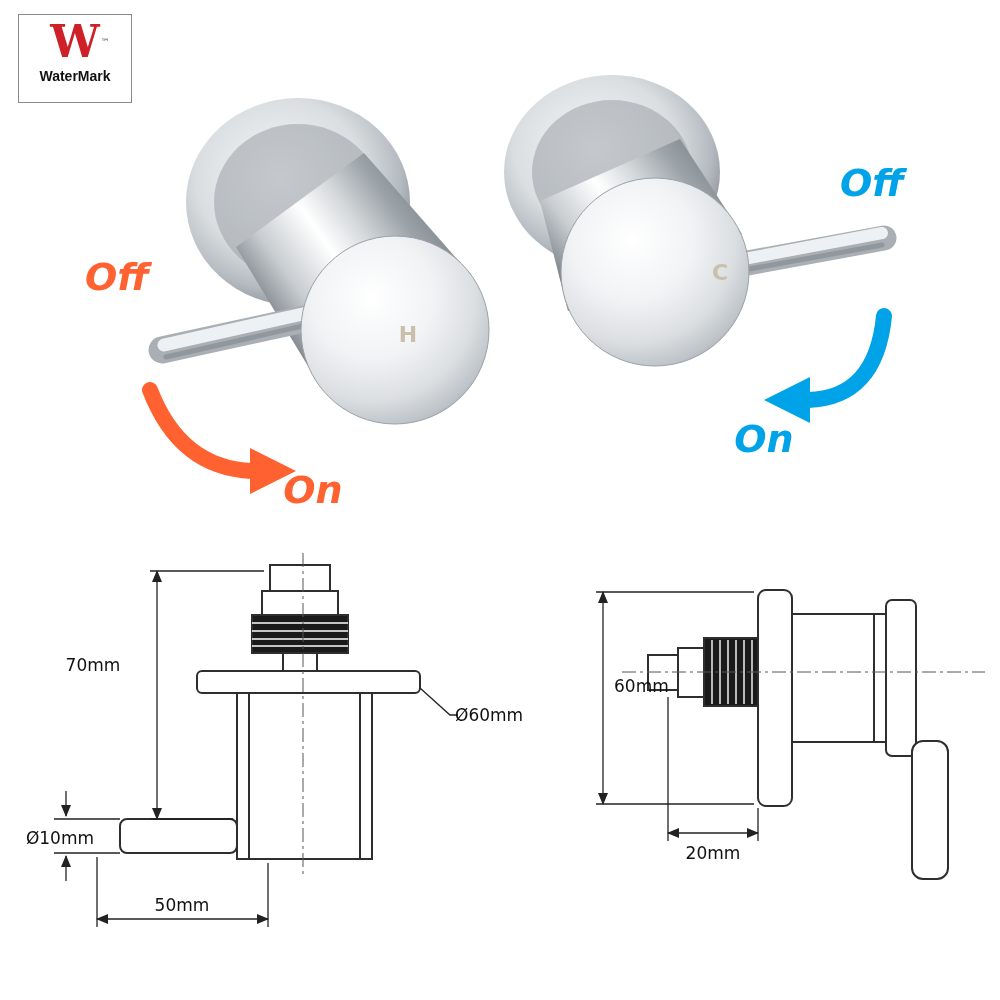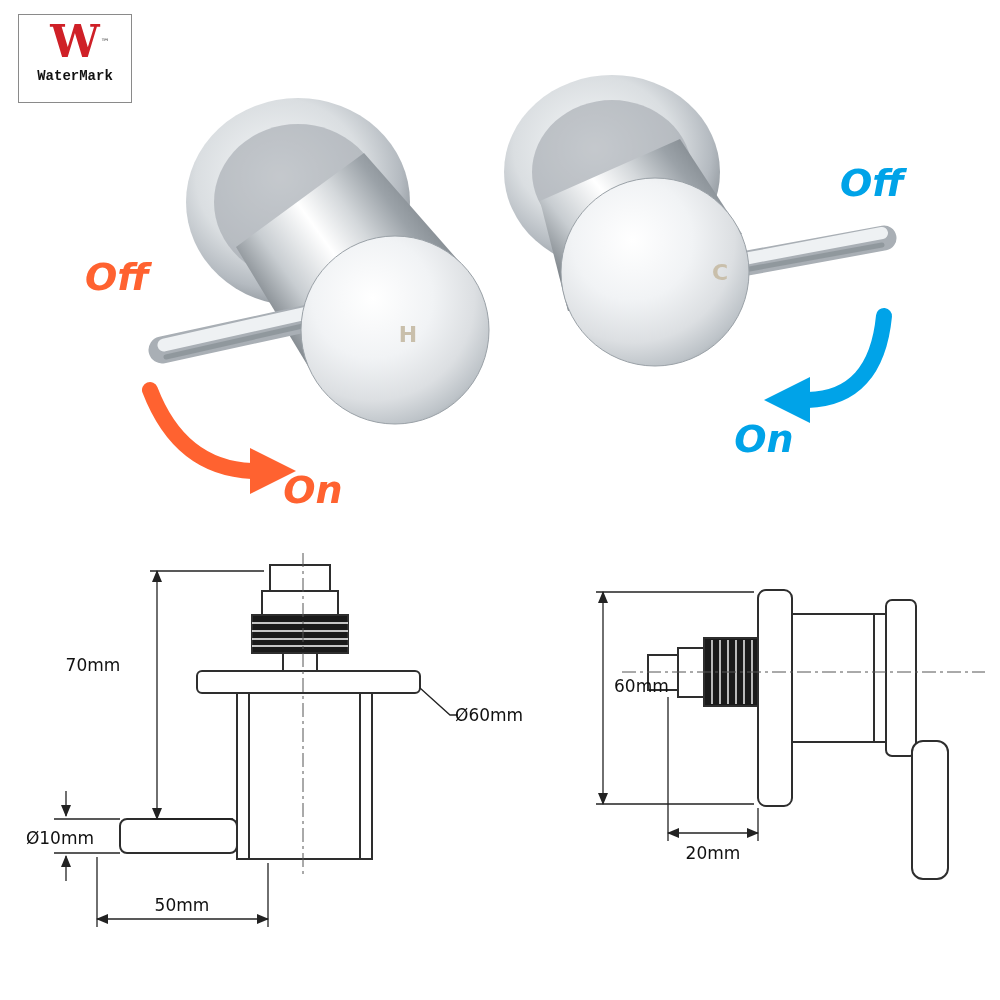--- a/index.html
+++ b/index.html
@@ -16,21 +16,21 @@
     text-align: center; z-index: 5;
   }
   .wm-w {
     position: relative; display: inline-block; margin-top: 2px;
     font-family: "DejaVu Serif", serif; font-weight: bold;
     font-size: 44px; line-height: 50px; color: #cf2027;
   }
   .wm-tm { position: absolute; top: 0px; right: -10px; font-size: 9px; color: #444;
            font-family: "DejaVu Sans", sans-serif; font-weight: normal; }
   .wm-label { font-size: 14px; font-weight: bold; color: #111; margin-top: 1px;
-              font-family: Liberation Mono, monospace; }
+              font-family: Liberation Sans, sans-serif; }
   text { font-family: "DejaVu Sans", sans-serif; }
 </style>
 </head>
 <body>
 
 <div class="page">
 
   <div class="wm-logo">
     <div class="wm-w">
       <span>W</span>

